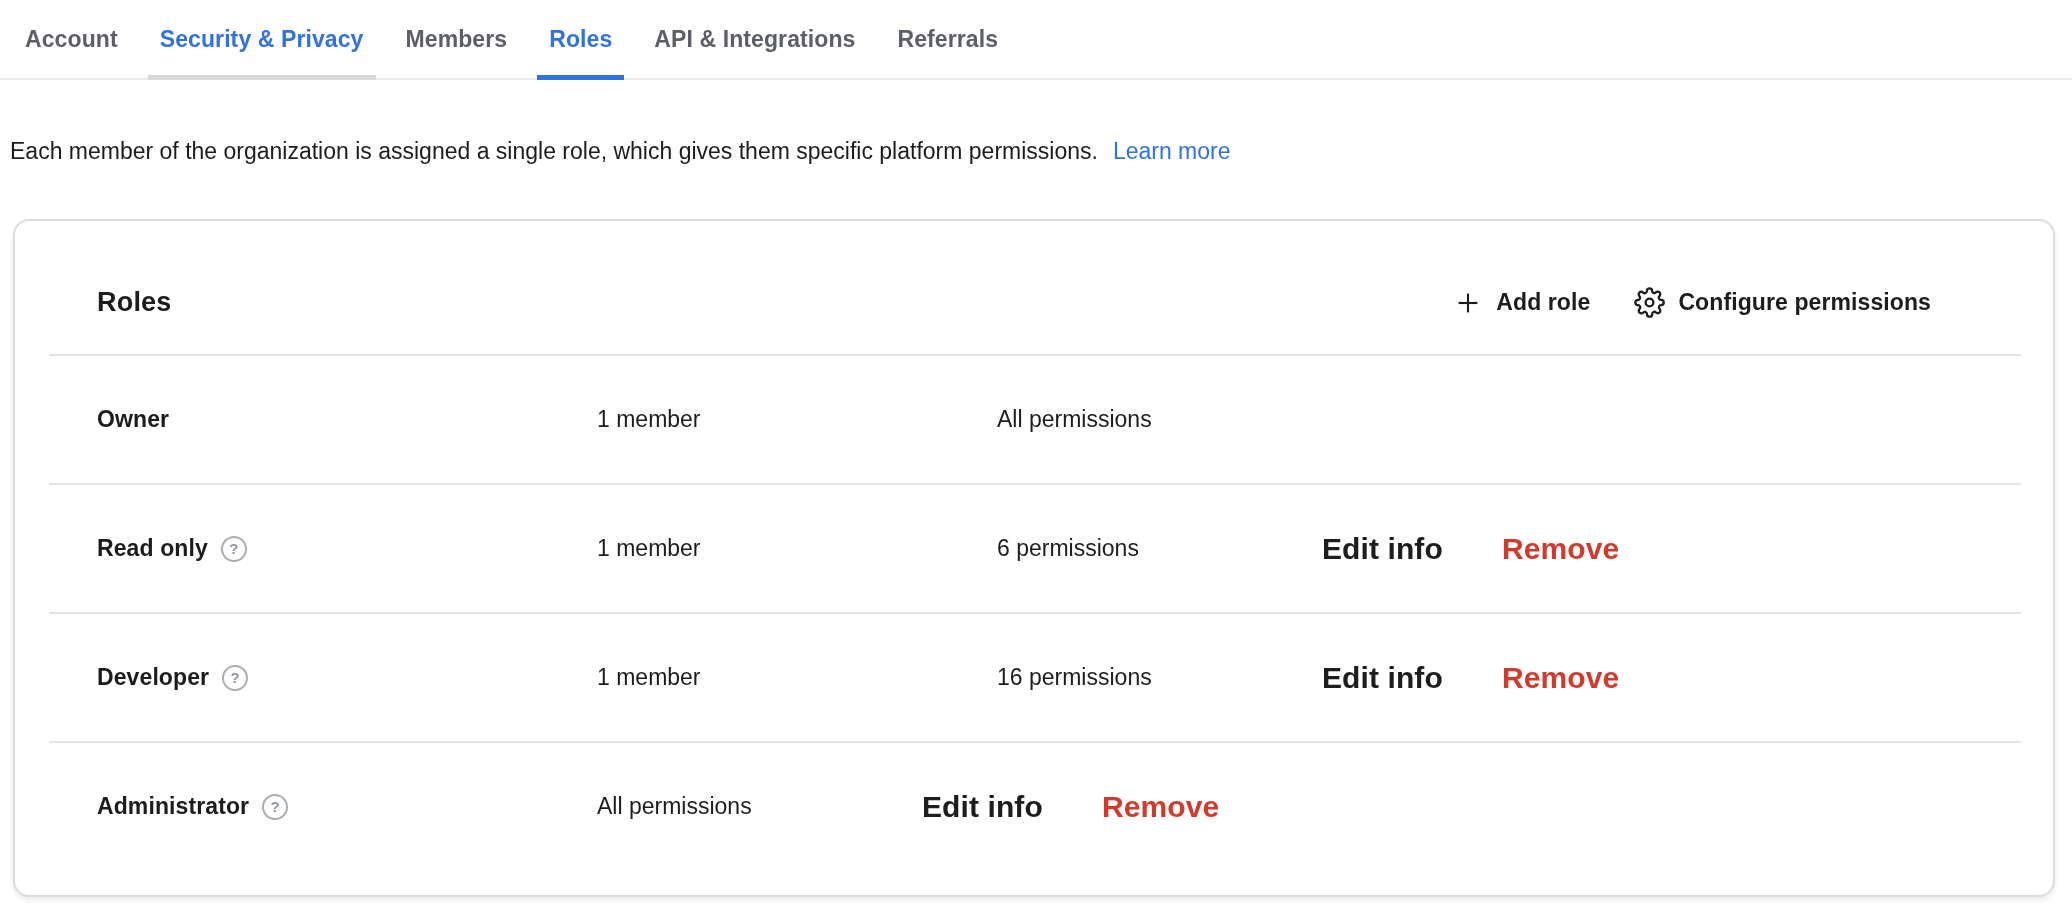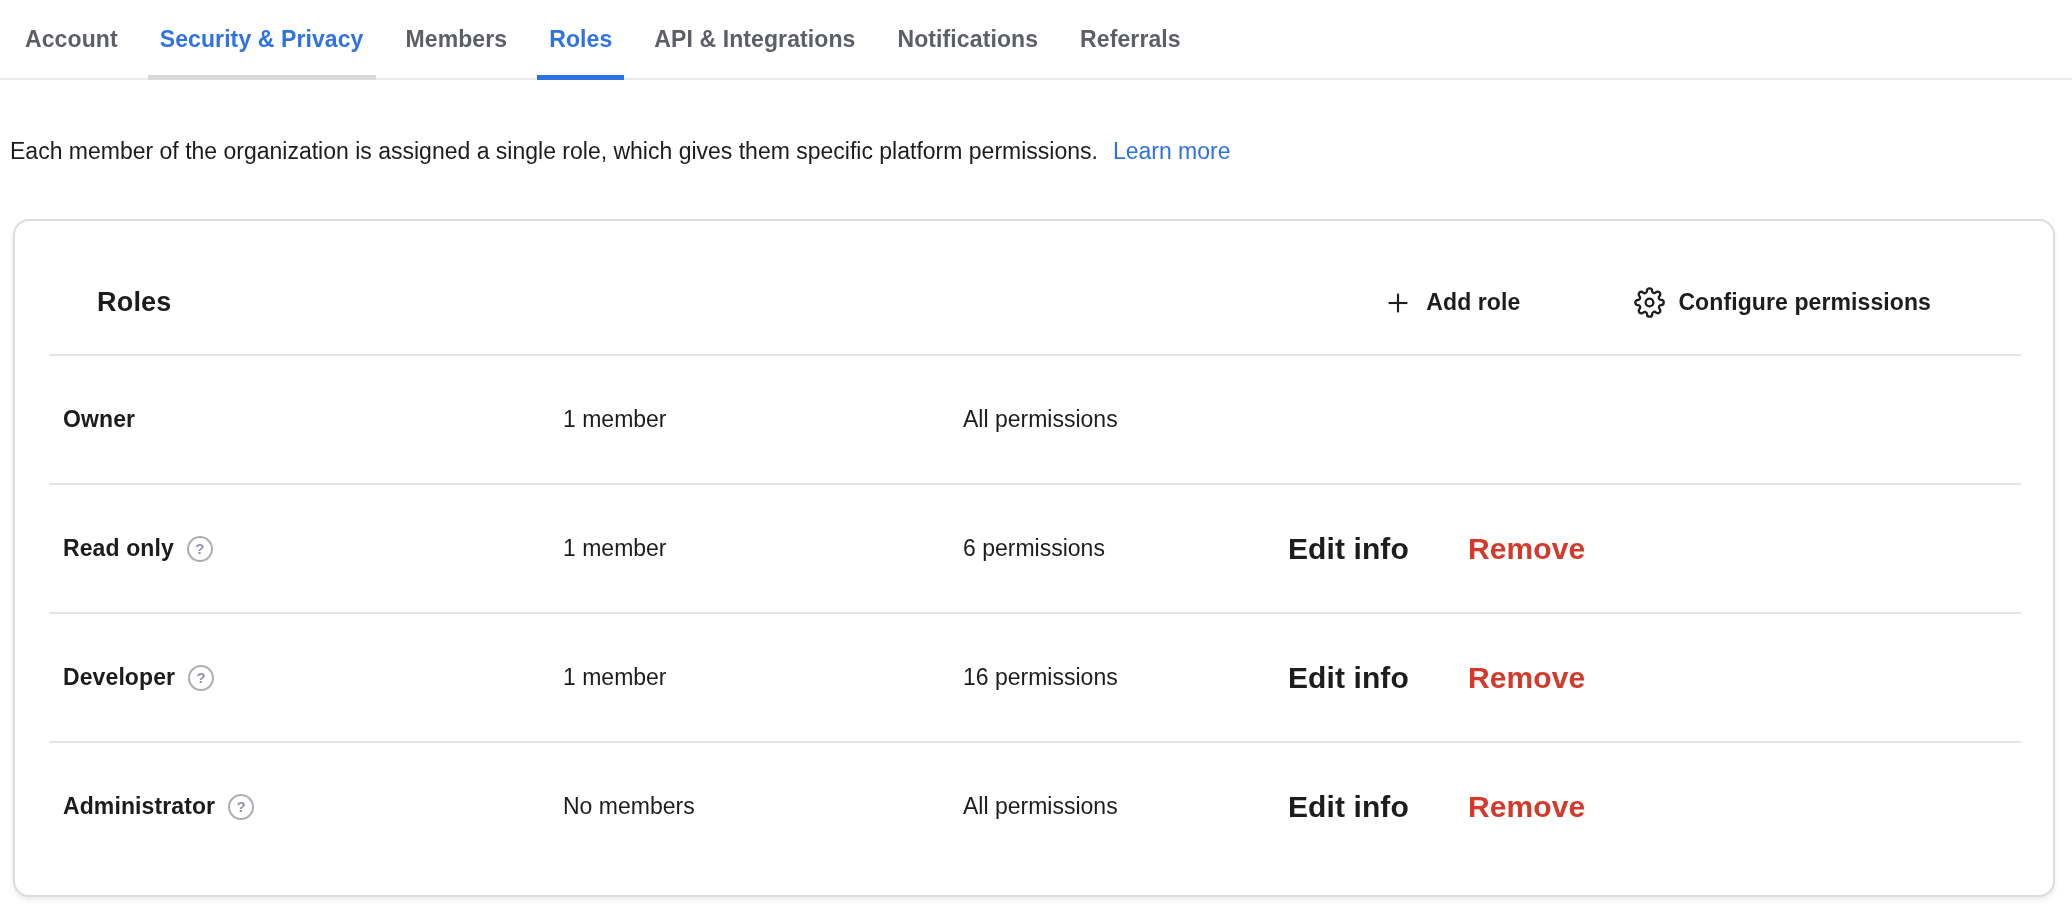--- a/index.html
+++ b/index.html
@@ -62,42 +62,42 @@
   .card-header {
     height: 133px;
     display: flex; align-items: center;
     padding: 30px 122px 0 82px;
   }
   .card-title {
     font-size: 27px; font-weight: 700; color: #1b1c1e; letter-spacing: 0.2px;
   }
   .header-actions {
     margin-left: auto;
-    display: flex; align-items: center; gap: 114px;
+    display: flex; align-items: center; gap: 44px;
   }
   .action-btn {
     display: flex; align-items: center;
     background: none; border: none; cursor: pointer;
     font-family: inherit;
     font-size: 23px; font-weight: 700; color: #1c1d1f;
     letter-spacing: 0.1px;
   }
   .action-btn .icon { display: inline-flex; margin-right: 13px; }
   .action-btn svg { stroke: #1c1d1f; }
 
   .divider {
     height: 2px; background: #e4e4e5;
     margin: 0 32px 0 34px;
   }
 
   
   .role-row {
     height: 127px;
     display: flex; align-items: center;
-    padding-left: 48px;
+    padding-left: 82px;
     font-size: 23px;
   }
   .cell-name   { width: 500px; display: flex; align-items: center; }
   .cell-members{ width: 400px; }
   .cell-perms  { width: 325px; }
   .cell-edit   { width: 180px; }
   .cell-remove { flex: 1; }
   .role-name { font-weight: 700; color: #1b1c1e; letter-spacing: 0.1px; }
   .cell-members, .cell-perms { color: #1c1d1f; font-weight: 400; }
 
@@ -121,21 +121,20 @@
 </style>
 </head>
 <body>
 
 <nav class="tabbar">
   <div class="tab">Account</div>
   <div class="tab is-hover">Security &amp; Privacy</div>
   <div class="tab">Members</div>
   <div class="tab is-active">Roles</div>
   <div class="tab">API &amp; Integrations</div>
-  <div class="tab">Notifications</div>
   <div class="tab">Referrals</div>
 </nav>
 
 <p class="description"><span>Each member of the organization is assigned a single role, which gives them specific platform permissions.</span><a class="learn-more">Learn more</a></p>
 
 <section class="card">
 
   <div class="card-header">
     <h2 class="card-title">Roles</h2>
     <div class="header-actions">
@@ -204,19 +203,18 @@
 
   <div class="divider"></div>
 
   <div class="role-row">
     <div class="cell-name">
       <span class="role-name">Administrator</span>
       <span class="help-icon">
           <span>?</span>
         </span>
     </div>
-    <div class="cell-members">No members</div>
     <div class="cell-perms">All permissions</div>
     <div class="cell-edit"><button class="text-btn">Edit info</button></div>
     <div class="cell-remove"><button class="text-btn remove">Remove</button></div>
   </div>
 
 </section>
 
 </body></html>

